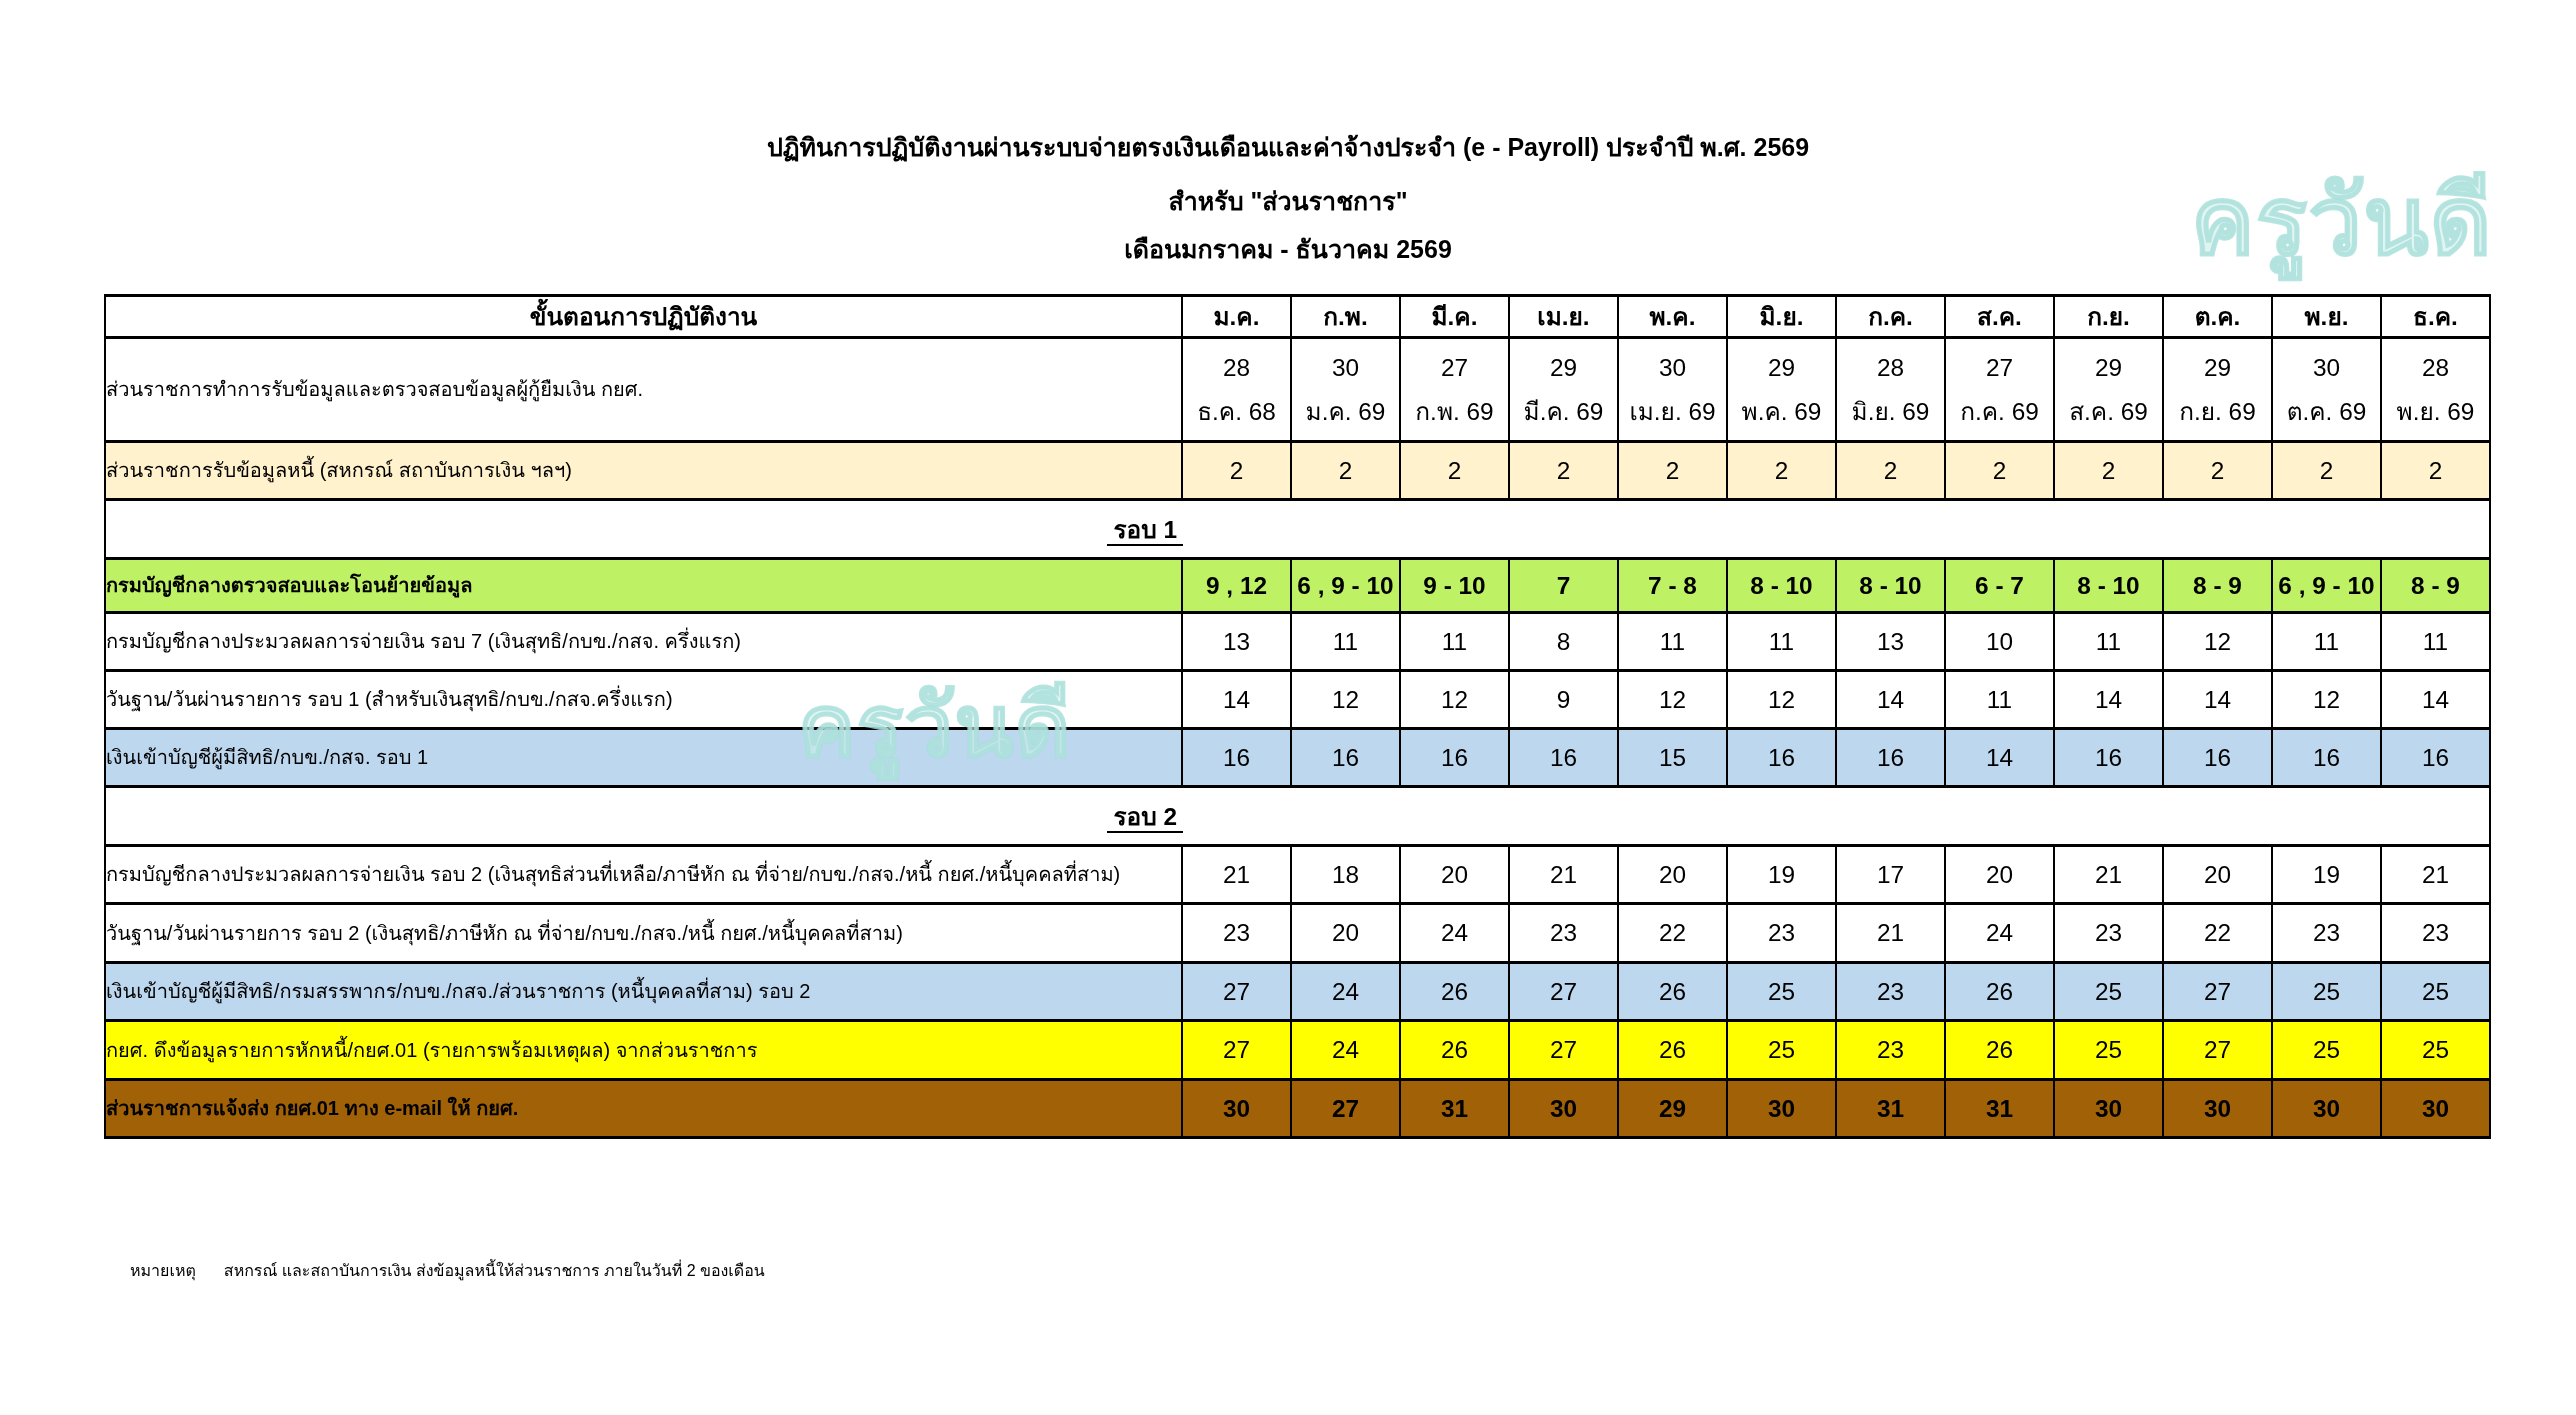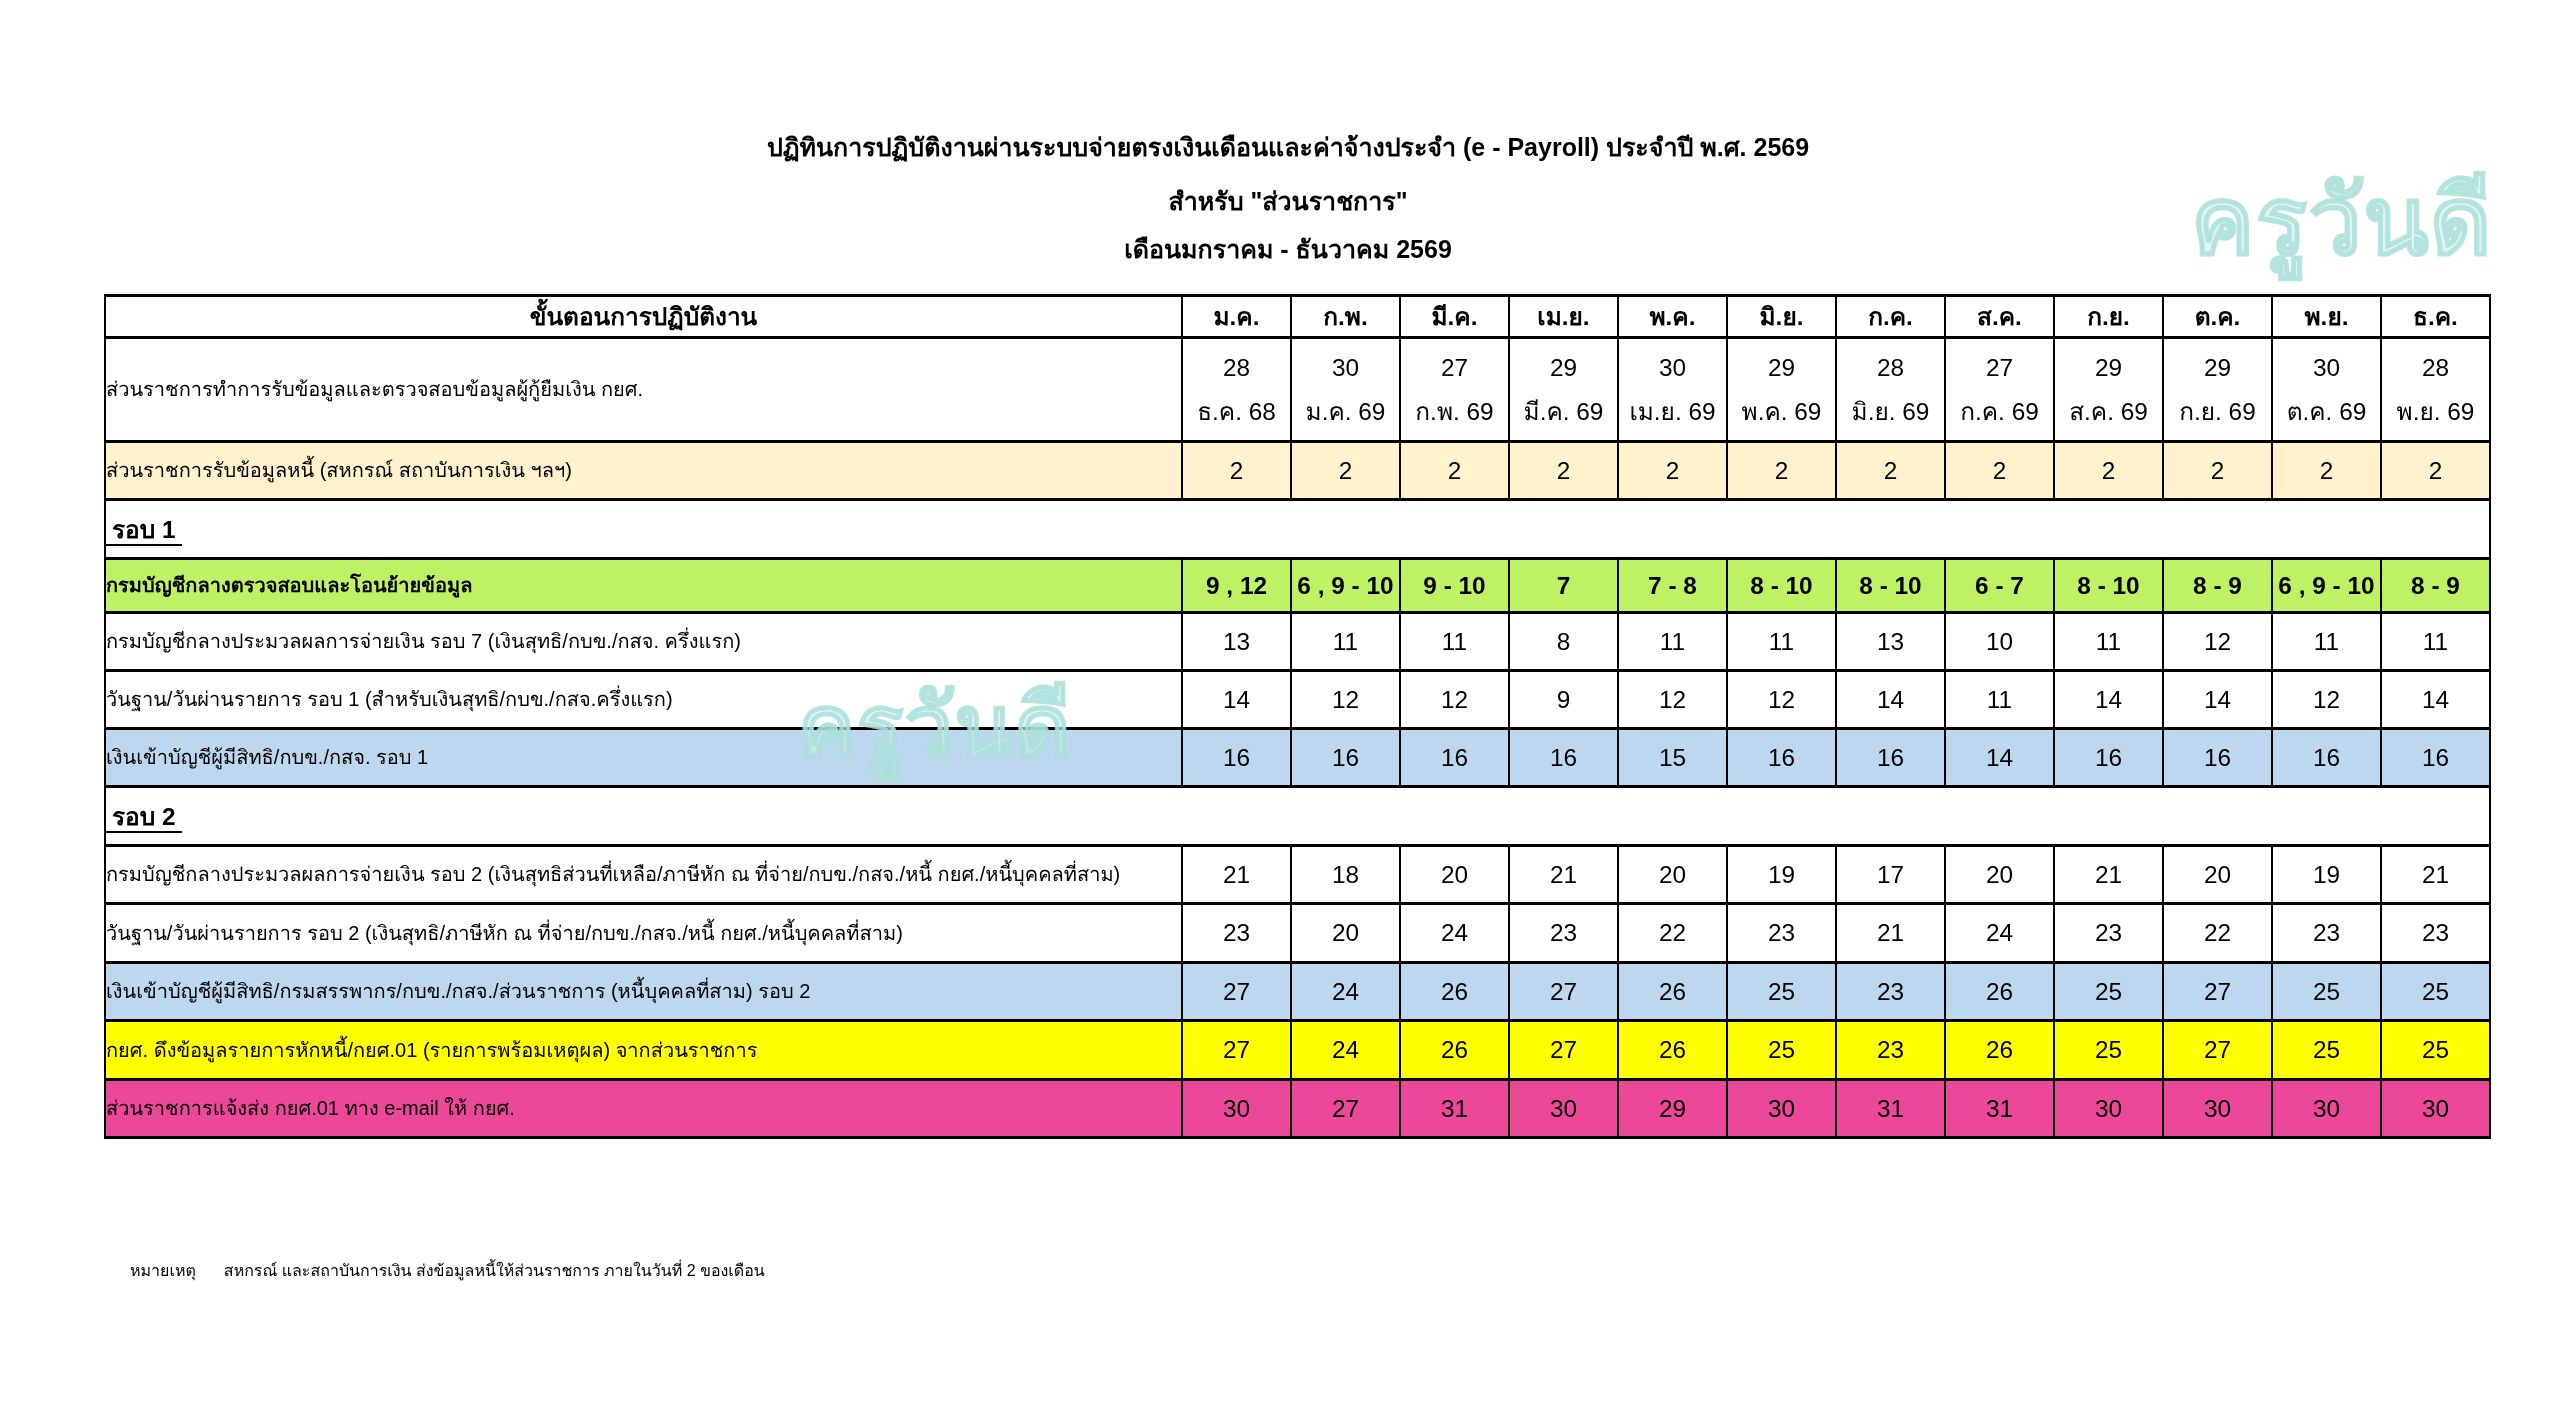--- a/index.html
+++ b/index.html
@@ -28,21 +28,21 @@
     font-weight:bold; font-size:24.4px; text-align:center; background:#fff;
   }
   td.label-cell {
     text-align:left; padding:0 10.4px; font-size:20px; line-height:1.25;
   }
   td.val-cell {
     text-align:center; font-size:24.4px;
   }
   td.section-cell { background:#fff; }
   .section-label {
-    display:block; width:1077px; text-align:left;
+    display:block; width:1077px; text-align:right;
     font-weight:bold; font-size:24.4px;
   }
   .section-label span { border-bottom:2.2px solid #000; padding:0 6px 1.5px 6px; }
   .two-line div { line-height:44px; }
 
   .wm {
     position:absolute; font-weight:bold; white-space:nowrap;
     color:rgba(203,238,233,0.60);
     -webkit-text-stroke:2.2px rgba(168,223,217,0.80);
     letter-spacing:1.5px; pointer-events:none; z-index:5;
@@ -287,21 +287,21 @@
           <td class="val-cell">27</td>
           <td class="val-cell">26</td>
           <td class="val-cell">25</td>
           <td class="val-cell">23</td>
           <td class="val-cell">26</td>
           <td class="val-cell">25</td>
           <td class="val-cell">27</td>
           <td class="val-cell">25</td>
           <td class="val-cell">25</td>
         </tr>
-        <tr style="height: 58px; background: #ec4899;">
+        <tr style="height: 58px; background: #a16207; font-weight: bold;">
           <td class="label-cell">ส่วนราชการแจ้งส่ง กยศ.01 ทาง e-mail ให้ กยศ.</td>
           <td class="val-cell">30</td>
           <td class="val-cell">27</td>
           <td class="val-cell">31</td>
           <td class="val-cell">30</td>
           <td class="val-cell">29</td>
           <td class="val-cell">30</td>
           <td class="val-cell">31</td>
           <td class="val-cell">31</td>
           <td class="val-cell">30</td>

